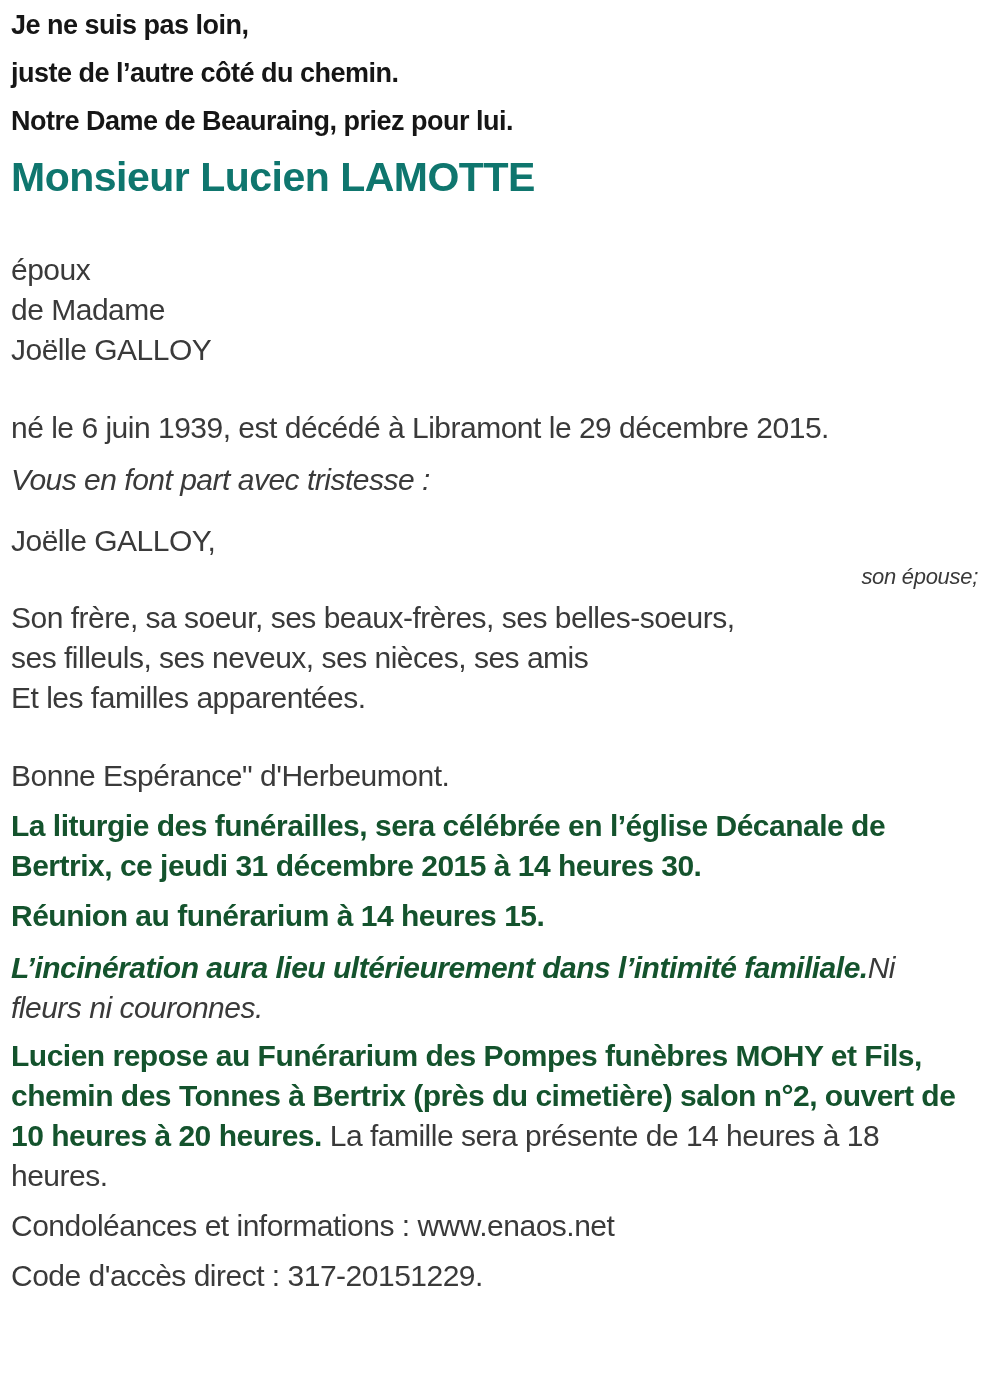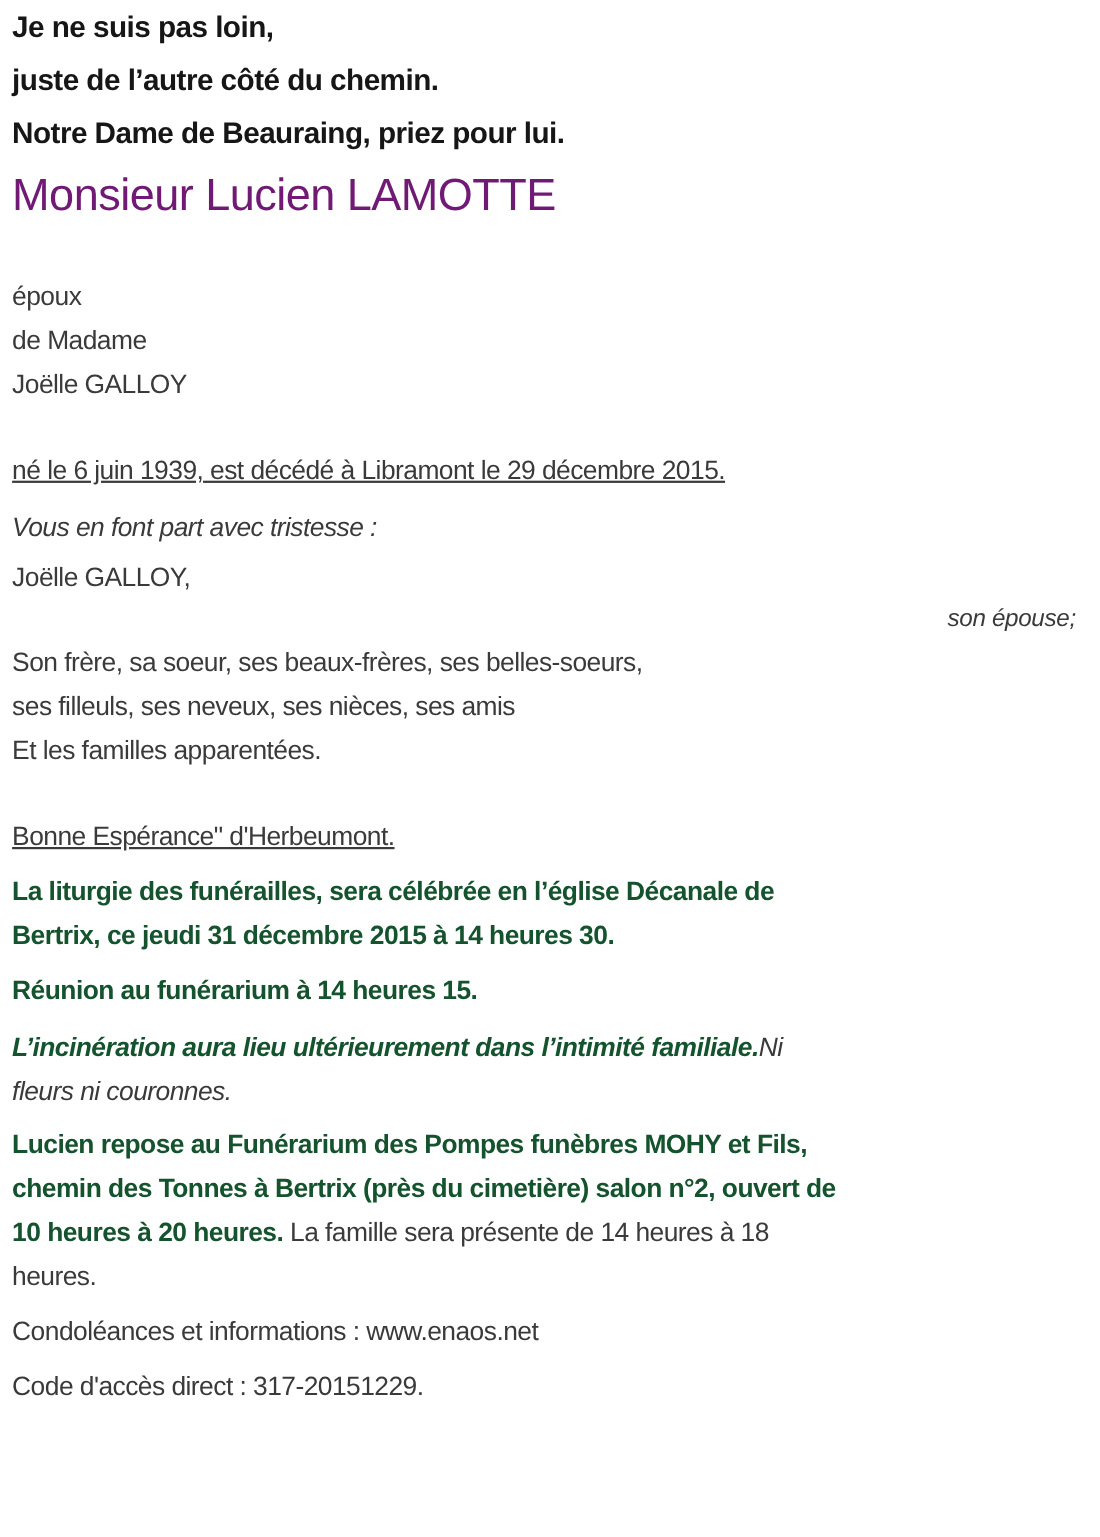--- a/index.html
+++ b/index.html
@@ -11,57 +11,57 @@
     width: 1000px;
     height: 1397px;
     overflow: hidden;
     font-family: "Liberation Sans", sans-serif;
     color: #3a3a3a;
   }
   .page {
     padding: 12px 22px 0 11px;
   }
   .line {
-    font-size: 24px;
+    font-size: 30px;
     line-height: 40px;
     letter-spacing: -0.5px;
   }
   .epitaph-line {
     font-size: 27px;
     line-height: 27px;
     margin-bottom: 21px;
     font-weight: bold;
     color: #161616;
     letter-spacing: -0.5px;
   }
   .deceased-name {
     font-size: 41px;
     line-height: 42px;
-    font-weight: normal;
-    color: #701a75;
+    font-weight: bold;
+    color: #0f766e;
     letter-spacing: -0.5px;
     margin: 16px 0 0 0;
   }
   .bold {
     font-weight: bold;
     color: #14532d;
   }
   .spouse-relation {
     font-size: 22px;
     line-height: 32px;
     font-style: italic;
     text-align: right;
     letter-spacing: -0.3px;
   }
   .mt-52 { margin-top: 52px; }
-  .mt-38 { margin-top: 38px; text-decoration: underline; }
+  .mt-38 { margin-top: 38px; }
   .mt-12 { margin-top: 12px; font-style: italic; }
   .mt-10 { margin-top: 10px; }
   .mt-8  { margin-top: 8px; }
-  .mt-6  { margin-top: 6px; }
+  .mt-6  { margin-top: 21px; }
   .mt-5  { margin-top: 5px; }
 </style>
 </head>
 <body>
 
 <div class="page">
 
   <div class="epitaph-line">Je ne suis pas loin,</div>
   <div class="epitaph-line">juste de l’autre côté du chemin.</div>
   <div class="epitaph-line">Notre Dame de Beauraing, priez pour lui.</div>

